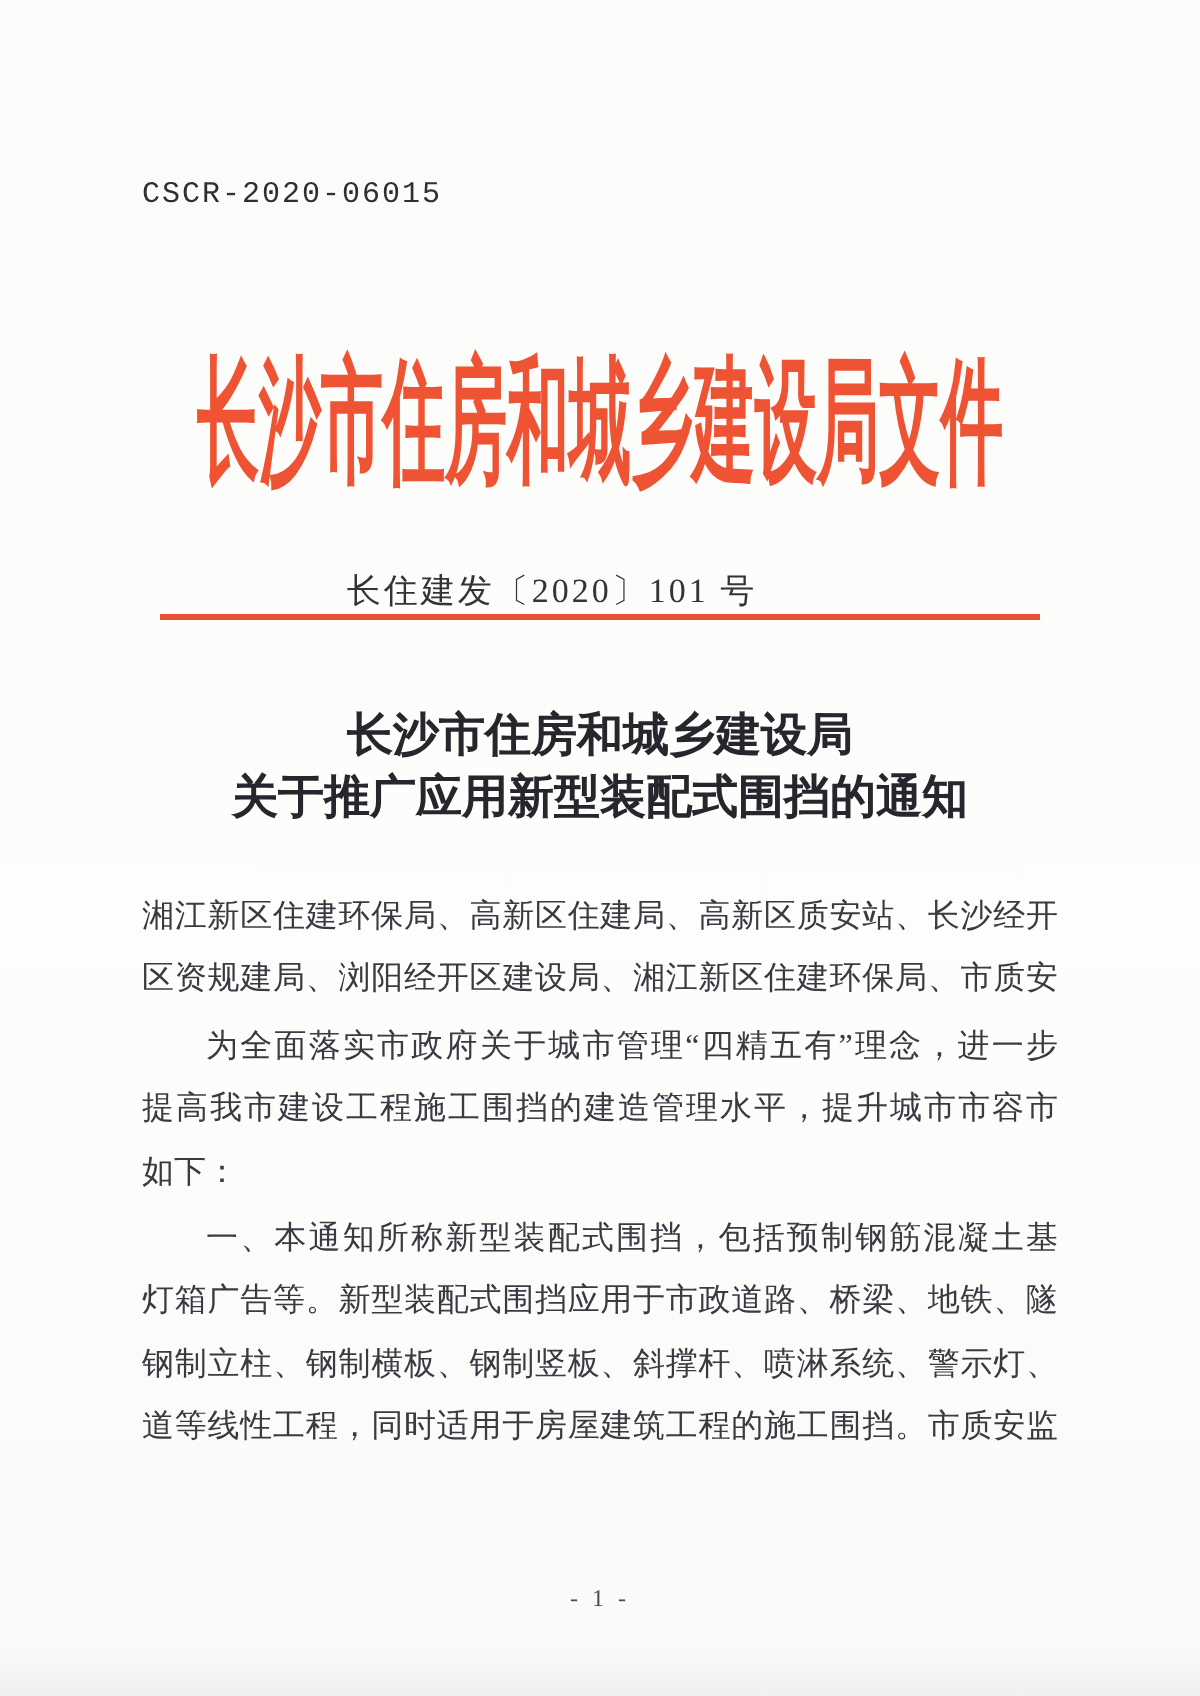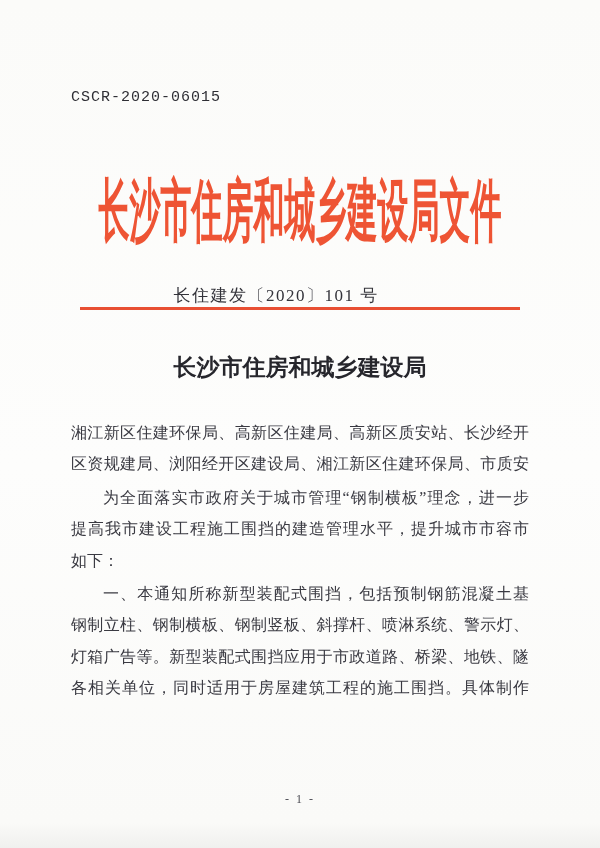--- a/index.html
+++ b/index.html
@@ -34,21 +34,21 @@
   .red-rule{
     position:absolute;top:307px;left:80px;width:440px;height:3px;
     background:var(--rule,#e84f33);
   }
   .doc-title{
     position:absolute;top:340px;left:0;width:600px;
     text-align:center;font-weight:bold;color:#26262c;
     font-size:23px;line-height:31px;margin-top:12px;
   }
   .body-text{
-    position:absolute;top:417px;left:71px;width:458px;
+    position:absolute;top:443px;left:71px;width:458px;
     font-size:16px;color:#3a3a42;
   }
   .para{margin:0 0 2px 0;}
   .line{
     line-height:31.4px;height:31.4px;
     text-align:justify;
     -moz-text-align-last:justify;
     text-align-last:justify;
     overflow:hidden;
   }
@@ -71,35 +71,36 @@
   <div class="doc-code">CSCR-2020-06015</div>
 
   <div class="red-title">长沙市住房和城乡建设局文件</div>
 
   <div class="issue-number">长住建发〔2020〕101 号</div>
 
   <div class="red-rule"></div>
 
   <div class="doc-title">
     <div>长沙市住房和城乡建设局</div>
+    <div>关于推广应用新型装配式围挡的通知</div>
   </div>
 
   <div class="body-text" id="body-text">
       <div class="para">
         <div class="line">湘江新区住建环保局、高新区住建局、高新区质安站、长沙经开</div>
         <div class="line">区资规建局、浏阳经开区建设局、湘江新区住建环保局、市质安监</div>
       </div>
       <div class="para">
-        <div class="line indent">为全面落实市政府关于城市管理“钢制横板”理念，进一步</div>
+        <div class="line indent">为全面落实市政府关于城市管理“四精五有”理念，进一步</div>
         <div class="line">提高我市建设工程施工围挡的建造管理水平，提升城市市容市</div>
         <div class="line last-left">如下：</div>
       </div>
       <div class="para">
         <div class="line indent">一、本通知所称新型装配式围挡，包括预制钢筋混凝土基座、</div>
+        <div class="line">灯箱广告等。新型装配式围挡应用于市政道路、桥梁、地铁、隧</div>
         <div class="line">钢制立柱、钢制横板、钢制竖板、斜撑杆、喷淋系统、警示灯、</div>
-        <div class="line">灯箱广告等。新型装配式围挡应用于市政道路、桥梁、地铁、隧</div>
-        <div class="line">各相关单位，同时适用于房屋建筑工程的施工围挡。具体制作</div>
+        <div class="line">道等线性工程，同时适用于房屋建筑工程的施工围挡。市质安监</div>
       </div>
     </div>
 
   <div class="page-number">- 1 -</div>
 
 </div>
 
 </body></html>

